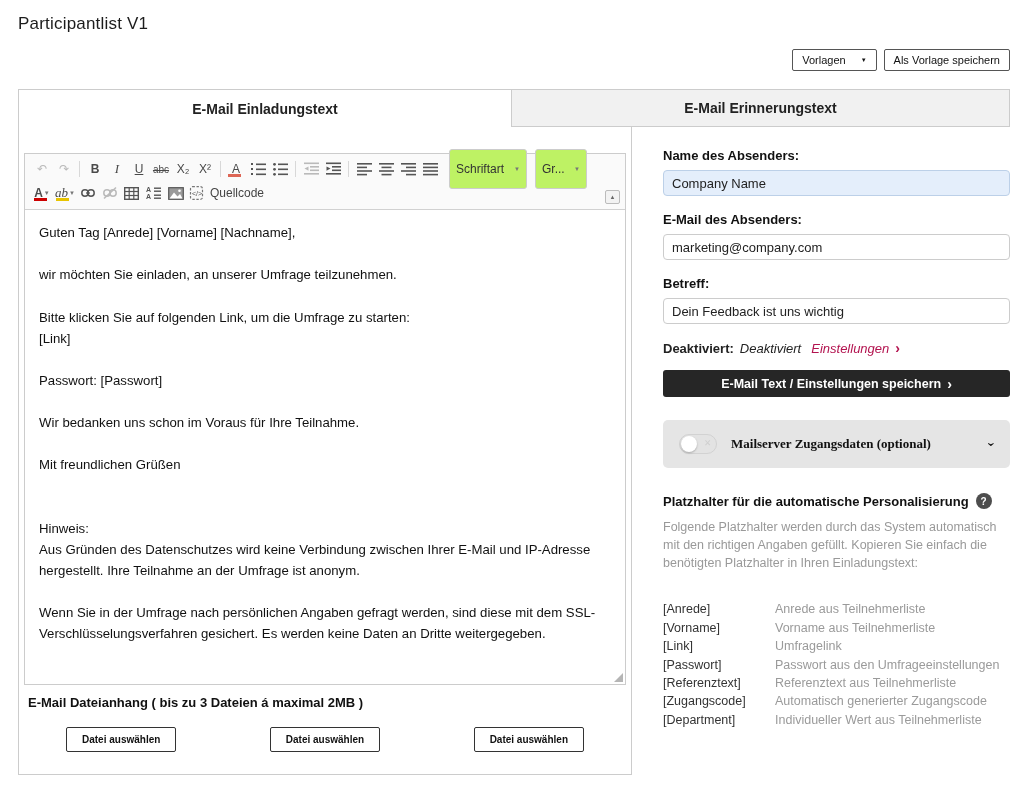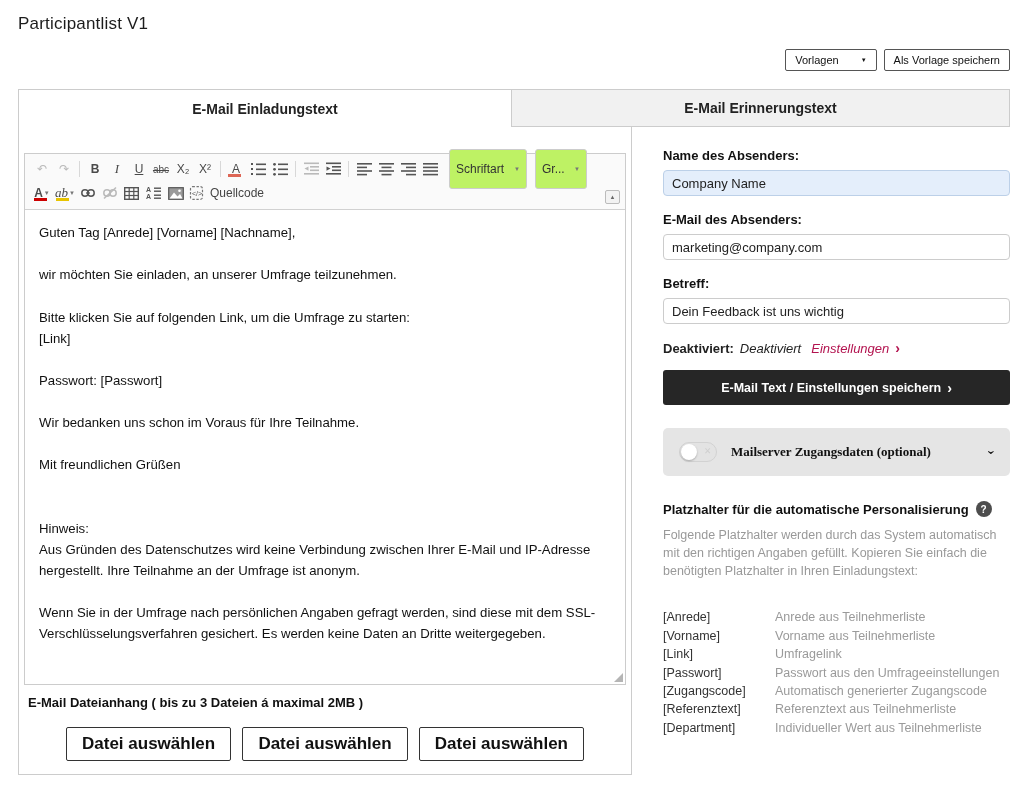--- a/index.html
+++ b/index.html
@@ -4,21 +4,21 @@
 <style>
   * { margin:0; padding:0; box-sizing:border-box; }
   html,body { width:1024px; height:794px; background:#fff; overflow:hidden;
     font-family:"Liberation Sans", sans-serif; color:#222; }
   .page { position:relative; width:1024px; height:794px; }
 
   
   .title { position:absolute; left:18px; top:14px; font-size:17px; font-weight:500; color:#1c1c1c; letter-spacing:.2px; }
   .top-buttons { position:absolute; right:14px; top:49px; display:flex; gap:7px; }
   .tbtn { background:#fff; border:1px solid #555; border-radius:2px; font-size:11px; padding:4px 9px;
-    display:inline-flex; align-items:center; gap:22px; cursor:pointer; color:#111; }
+    display:inline-flex; align-items:center; gap:15px; cursor:pointer; color:#111; }
   .tbtn .tri { font-size:6px; color:#111; }
 
   
   .tabbar { position:absolute; left:18px; top:89px; width:992px; display:flex; }
   .tab { height:38px; display:flex; align-items:center; justify-content:center; font-size:14px; font-weight:bold; }
   .tab.active { width:494px; background:#fff; border:1px solid #ccc; border-bottom:none; }
   .tab.inactive { width:498px; background:#f1f1f1; border:1px solid #ccc; border-left:none; cursor:pointer; }
 
   
   .left-panel { position:absolute; left:18px; top:127px; width:614px; height:648px;
@@ -46,36 +46,36 @@
     background:#f2f2f2; border-radius:2px; font-size:6px; color:#666; display:flex; align-items:center; justify-content:center; cursor:pointer; }
   .canvas { position:relative; background:#fff; height:474px; padding:12px 14px; font-size:13.2px;
     line-height:1.6; white-space:pre-line; overflow:hidden; cursor:text; color:#111; }
   .resize-handle { position:absolute; right:2px; bottom:2px; width:0; height:0;
     border-left:9px solid transparent; border-bottom:9px solid #b5b5b5; cursor:nwse-resize; }
 
   
   .attach { position:absolute; left:0; right:0; bottom:0; height:96px; }
   .attach-heading { font-size:13px; font-weight:bold; margin:17px 0 0 9px; color:#111; }
   .attach-buttons { display:flex; justify-content:space-between; padding:0 47px; margin-top:17px; }
-  .file-btn { background:#fff; border:1.5px solid #333; border-radius:2px; font-size:17px; font-weight:bold;
+  .file-btn { background:#fff; border:1.5px solid #333; border-radius:2px; font-size:10px; font-weight:bold;
     padding:6px 15px; cursor:pointer; color:#111; }
 
   
   .right-col { position:absolute; left:663px; top:148px; width:347px; }
   .flabel { font-size:13px; font-weight:bold; color:#111; margin-bottom:7px; }
   .finput { width:100%; height:26px; border:1px solid #ccc; border-radius:4px; padding:0 8px;
     font-size:13px; font-family:"Liberation Sans",sans-serif; color:#222; background:#fff; }
   .finput.autofill { background:#e4eefb; border-color:#bcd0e8; }
   .fgroup { margin-bottom:16px; }
   .access-row { font-size:13px; margin:4px 0 14px; display:flex; align-items:center; gap:6px; }
   .access-label { font-weight:bold; }
   .access-status { font-style:italic; color:#222; }
   .access-link { font-style:italic; color:#b3134f; cursor:pointer; margin-left:4px; }
   .access-arrow { color:#b3134f; font-weight:900; font-size:14px; cursor:pointer; }
-  .save-btn { width:100%; height:35px; background:#262626; color:#fff; border:none; border-radius:3px;
+  .save-btn { width:100%; height:27px; background:#262626; color:#fff; border:none; border-radius:3px;
     font-size:12.5px; font-weight:bold; cursor:pointer; display:flex; align-items:center; justify-content:center; gap:6px;
     font-family:"Liberation Sans",sans-serif; }
   .save-btn .arr { font-weight:900; font-size:14px; }
   .mailserver { margin-top:23px; background:#e5e5e5; border-radius:5px; height:48px; display:flex;
     align-items:center; padding:0 16px; cursor:pointer;font-family:Liberation Serif, serif; }
   .toggle { width:38px; height:20px; background:#e3e3e3; border:1px solid #d2d2d2; border-radius:10px;
     position:relative; flex:0 0 auto; }
   .toggle .knob { position:absolute; left:1px; top:1px; width:16px; height:16px; background:#fff;
     border-radius:50%; box-shadow:0 1px 2px rgba(0,0,0,.25); }
   .toggle .off-x { position:absolute; right:5px; top:1px; font-size:12px; font-weight:bold; color:#cfcfcf; }
@@ -365,26 +365,26 @@
       </div>
       <div class="ph-row">
         <span class="ph-code">[Link]</span>
         <span class="ph-desc-cell">Umfragelink</span>
       </div>
       <div class="ph-row">
         <span class="ph-code">[Passwort]</span>
         <span class="ph-desc-cell">Passwort aus den Umfrageeinstellungen</span>
       </div>
       <div class="ph-row">
+        <span class="ph-code">[Referenztext]</span>
+        <span class="ph-desc-cell">Referenztext aus Teilnehmerliste</span>
+      </div>
+      <div class="ph-row">
         <span class="ph-code">[Zugangscode]</span>
         <span class="ph-desc-cell">Automatisch generierter Zugangscode</span>
       </div>
       <div class="ph-row">
-        <span class="ph-code">[Referenztext]</span>
-        <span class="ph-desc-cell">Referenztext aus Teilnehmerliste</span>
-      </div>
-      <div class="ph-row">
         <span class="ph-code">[Department]</span>
         <span class="ph-desc-cell">Individueller Wert aus Teilnehmerliste</span>
       </div>
     </div>
   </div>
 </div>
 
 </body></html>

